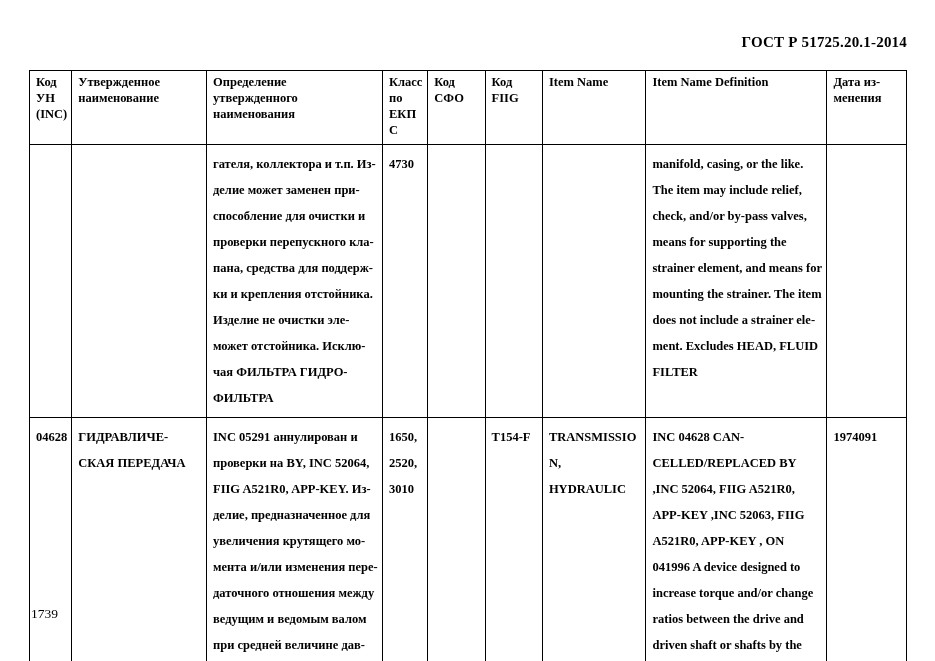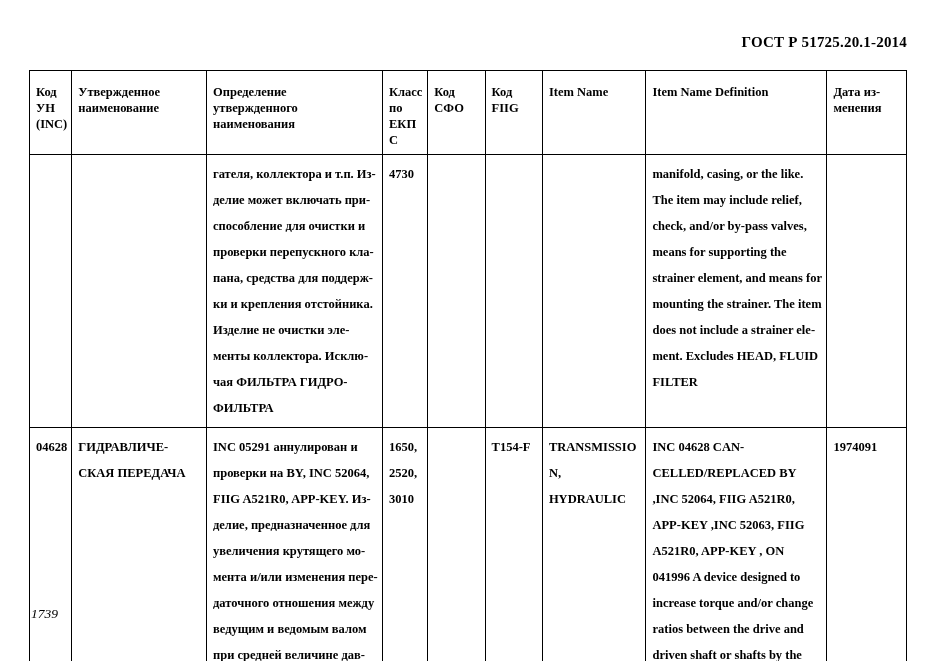--- a/index.html
+++ b/index.html
@@ -44,21 +44,21 @@
     padding: 6px 5px 6px 6px;
     font-size: 12.5px;
     line-height: 26px;
     font-family: "Liberation Serif", serif;
     font-weight: bold;
     text-align: left;
   }
   table.main th {
     font-weight: bold;
     line-height: 16px;
-    padding-top: 13px;
+    padding-top: 3px;
   }
   .col-inc   { width: 42px; }
   .col-name  { width: 134px; }
   .col-def   { width: 175px; }
   .col-ekps  { width: 45px; }
   .col-sfo   { width: 57px; }
   .col-fiig  { width: 57px; }
   .col-iname { width: 103px; }
   .col-idef  { width: 180px; }
   .col-date  { width: 79px; }
@@ -71,21 +71,20 @@
   }
   .row-body td {
     line-height: 29px;
   }
   .page-number {
     position: absolute;
     left: 31px;
     top: 606px;
     font-size: 13.5px;
     font-family: "Liberation Serif", serif;
-    font-style: italic;
   }
 </style>
 </head>
 <body>
 
 <div class="page">
 
   <div class="doc-header">ГОСТ Р 51725.20.1-2014</div>
 
   <table class="main">
@@ -141,27 +140,27 @@
           <div>менения</div>
         </th>
       </tr>
     </thead>
     <tbody>
       <tr class="row-body">
         <td class="cell-lines"></td>
         <td class="cell-lines"></td>
         <td class="cell-lines">
           <div>гателя, коллектора и т.п. Из-</div>
-          <div>делие может включать при-</div>
+          <div>делие может заменен при-</div>
           <div>способление для очистки и</div>
           <div>проверки перепускного кла-</div>
           <div>пана, средства для поддерж-</div>
           <div>ки и крепления отстойника.</div>
           <div>Изделие не очистки эле-</div>
-          <div>менты коллектора. Исклю-</div>
+          <div>может отстойника. Исклю-</div>
           <div>чая ФИЛЬТРА ГИДРО-</div>
           <div>ФИЛЬТРА</div>
         </td>
         <td class="cell-lines">
           <div>4730</div>
         </td>
         <td class="cell-lines"></td>
         <td class="cell-lines"></td>
         <td class="cell-lines"></td>
         <td class="cell-lines">

